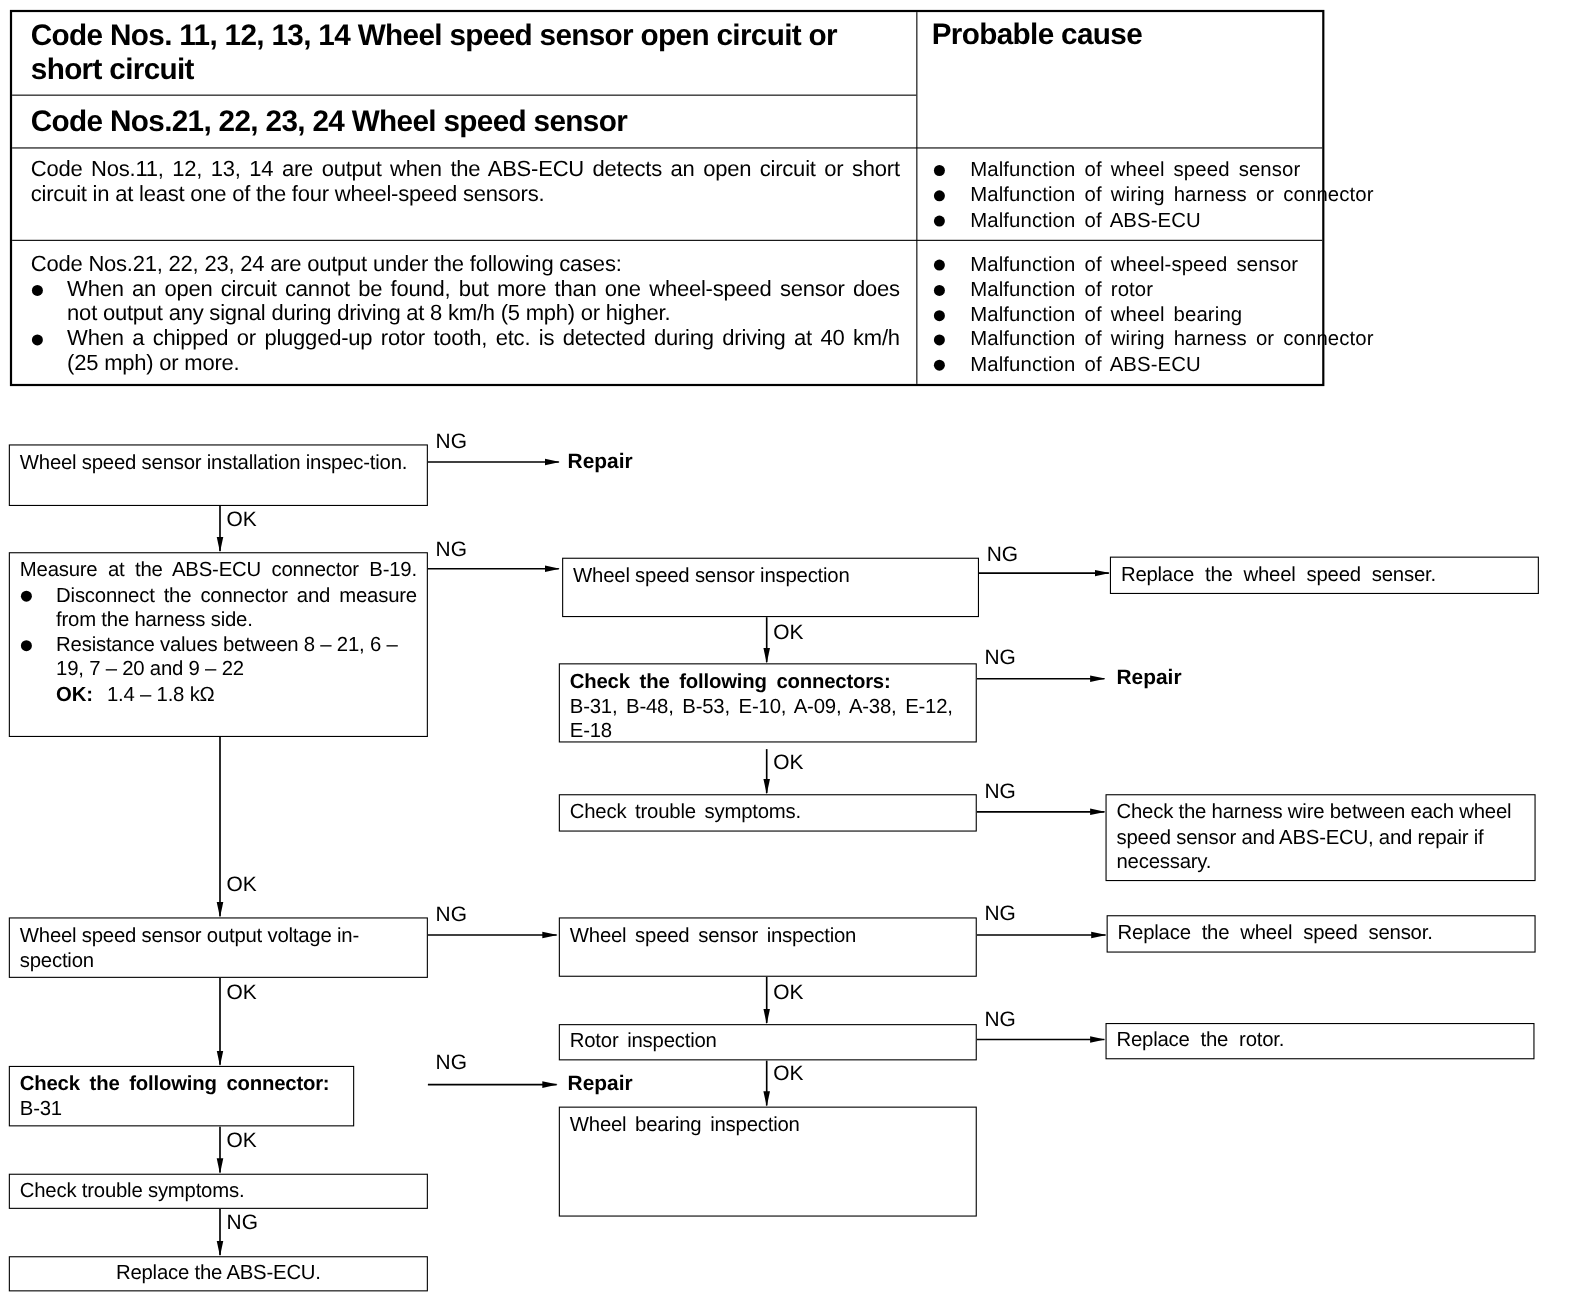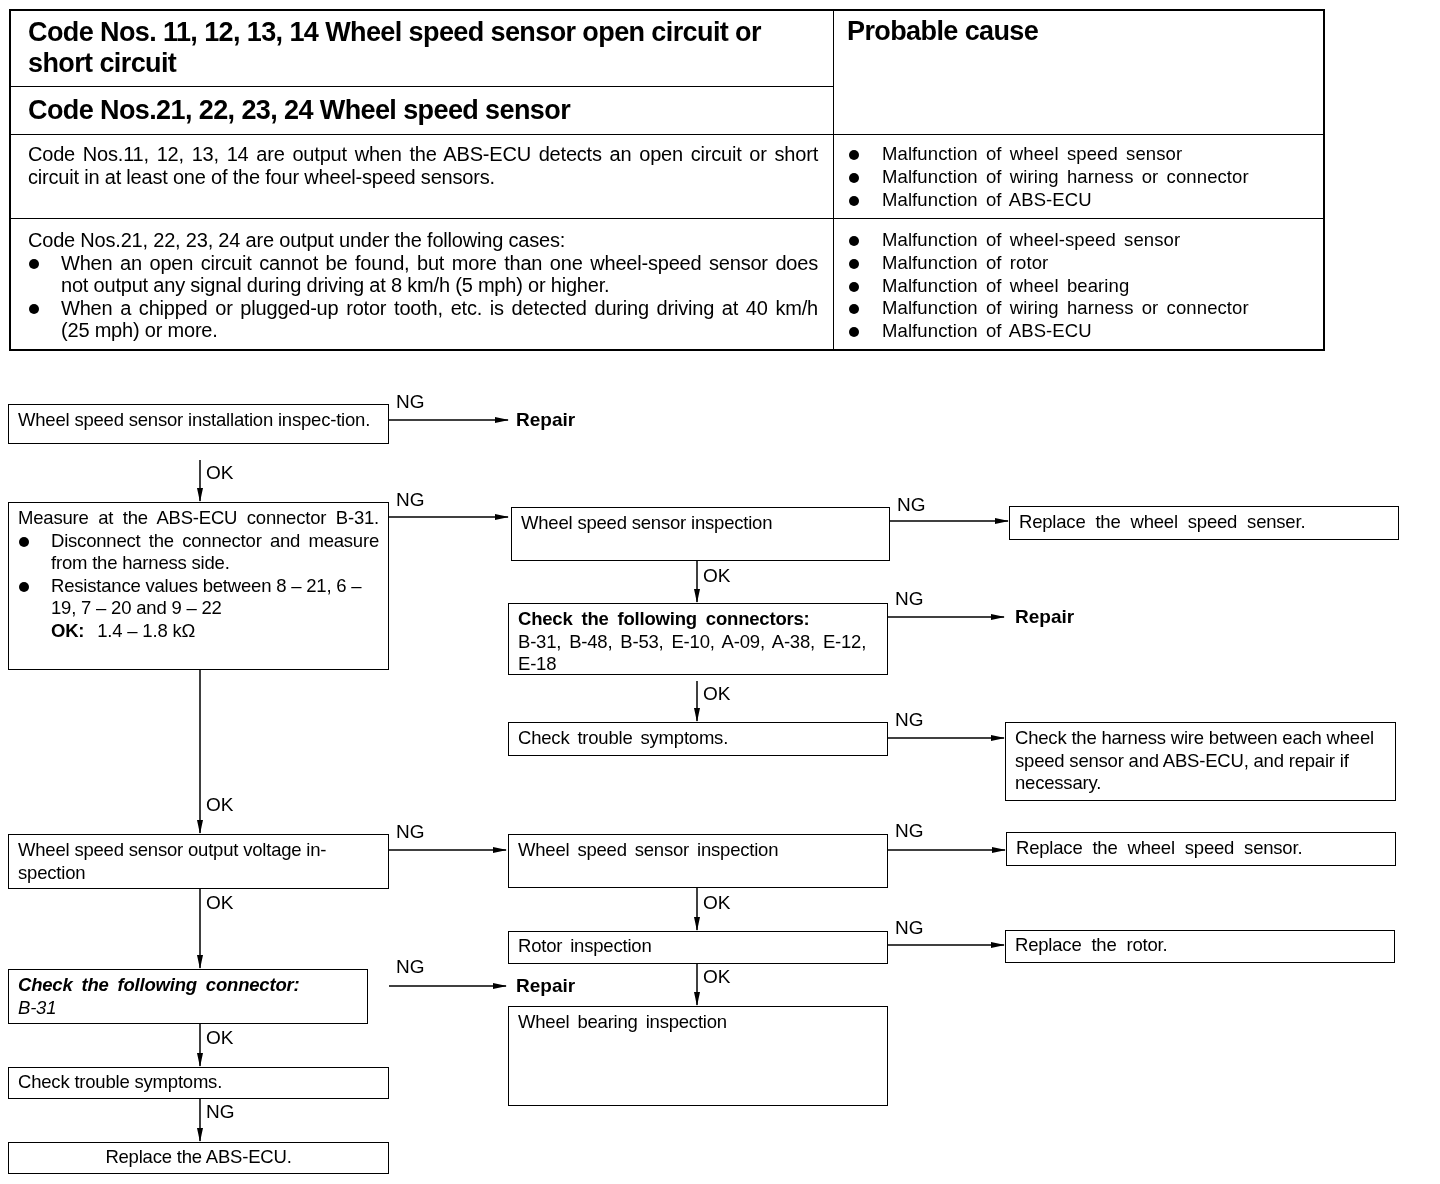--- a/index.html
+++ b/index.html
@@ -1,20 +1,20 @@
 <!DOCTYPE html>
 <html><head>
 <meta charset="utf-8">
 <style>
   html, body { margin: 0; padding: 0; background: #ffffff; }
   body { width: 1440px; height: 1184px; position: relative; overflow: hidden;
          font-family: "Liberation Sans", sans-serif; color: #000; }
 
   
-  .tbl { position: absolute; left: 9px; top: 9px; width: 1316px; height: 342px;
+  .tbl { position: absolute; left: 9px; top: 9px; width: 1195px; height: 342px;
          border: 2px solid #000; box-sizing: border-box; }
   .tbl .vline { position: absolute; left: 822px; top: 0; bottom: 0; border-left: 1.5px solid #000; }
   .tbl .hline { position: absolute; border-top: 1.5px solid #000; }
   .cell { position: absolute; box-sizing: border-box; }
   .h1 { font-weight: bold; font-size: 27px; line-height: 31px; letter-spacing: -0.6px; }
   .body18 { font-size: 20px; line-height: 22.5px; letter-spacing: -0.2px; }
   .bul { position: relative; padding-left: 33px; }
   .bul::before { content: ""; position: absolute; left: 1px; top: 7px; width: 10px; height: 10px;
                  border-radius: 50%; background: #000; }
   .cause { position: relative; padding-left: 48px; font-size: 18.5px; line-height: 22.8px; letter-spacing: 0.1px; word-spacing: 3px; }
@@ -93,42 +93,42 @@
     <line x1="200" y1="1024" x2="200" y2="1066" marker-end="url(#ah)"></line>
     <line x1="200" y1="1099" x2="200" y2="1141" marker-end="url(#ah)"></line>
 
     <line x1="697" y1="561" x2="697" y2="602" marker-end="url(#ah)"></line>
     <line x1="697" y1="681" x2="697" y2="721" marker-end="url(#ah)"></line>
     <line x1="697" y1="888" x2="697" y2="930" marker-end="url(#ah)"></line>
     <line x1="697" y1="964" x2="697" y2="1005" marker-end="url(#ah)"></line>
   </g>
 </svg>
 
-<div class="box" style="left:8px; top:404px; width:381px; height:40px;">Wheel speed sensor installation inspec-tion.</div>
+<div class="box" style="left:8px; top:404px; width:381px; height:56px;">Wheel speed sensor installation inspec-tion.</div>
 <div class="lbl" style="left:396px; top:392px;">NG</div>
 <div class="repair" style="left:516px; top:410px;">Repair</div>
 <div class="lbl" style="left:206px; top:463px;">OK</div>
 
 <div class="box" style="left:8px; top:502px; width:381px; height:168px;">
-  <div style="text-align:justify; text-align-last:justify;">Measure at the ABS-ECU connector B-31.</div>
+  <div style="text-align:justify; text-align-last:justify;">Measure at the ABS-ECU connector B-19.</div>
   <div class="bul" style="text-align:justify;">Disconnect the connector and measure from the harness side.</div>
   <div class="bul">Resistance values between 8 – 21, 6 – 19, 7 – 20 and 9 – 22</div>
   <div style="padding-left:33px;">
     <span class="b">OK:</span>
     <span style="margin-left:8px;">1.4 – 1.8 kΩ</span>
   </div>
 </div>
 <div class="lbl" style="left:396px; top:490px;">NG</div>
 <div class="lbl" style="left:206px; top:795px;">OK</div>
 
 <div class="box" style="left:8px; top:834px; width:381px; height:55px;">Wheel speed sensor output voltage in-spection</div>
 <div class="lbl" style="left:396px; top:822px;">NG</div>
 <div class="lbl" style="left:206px; top:893px;">OK</div>
 
-<div class="box" style="left:8px; top:969px; width:360px; height:55px;font-style:italic;">
+<div class="box" style="left:8px; top:969px; width:314px; height:55px;">
   <div class="b" style="word-spacing:4px;">Check the following connector:</div>
   <div>B-31</div>
 </div>
 <div class="lbl" style="left:396px; top:957px;">NG</div>
 <div class="repair" style="left:516px; top:976px;">Repair</div>
 <div class="lbl" style="left:206px; top:1028px;">OK</div>
 
 <div class="box" style="left:8px; top:1067px; width:381px; height:32px; padding-top:3px;">Check trouble symptoms.</div>
 <div class="lbl" style="left:206px; top:1102px;">NG</div>
 

